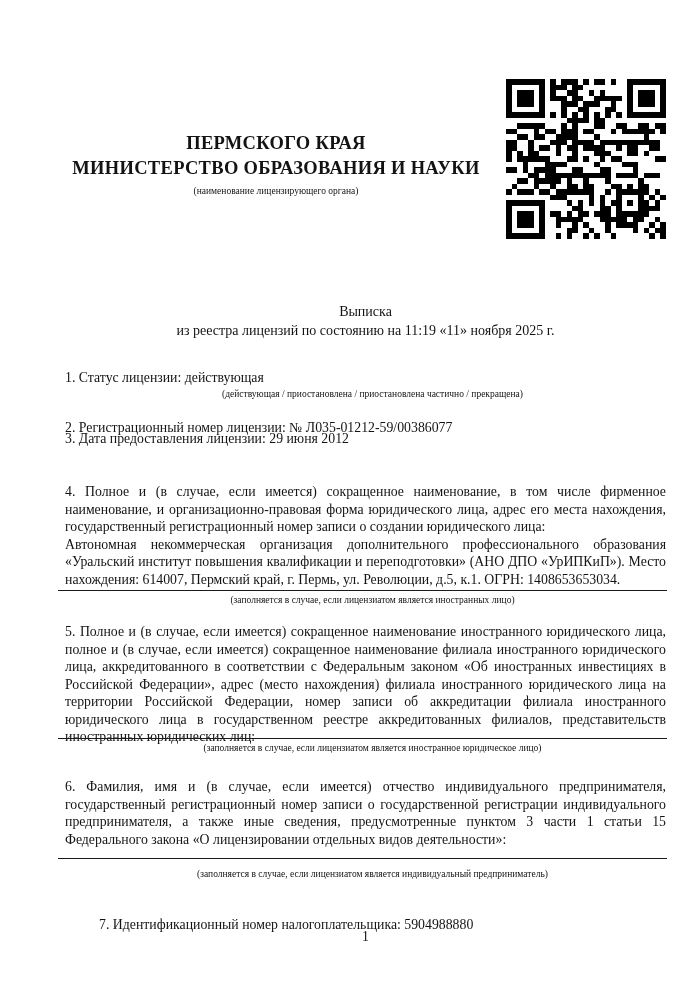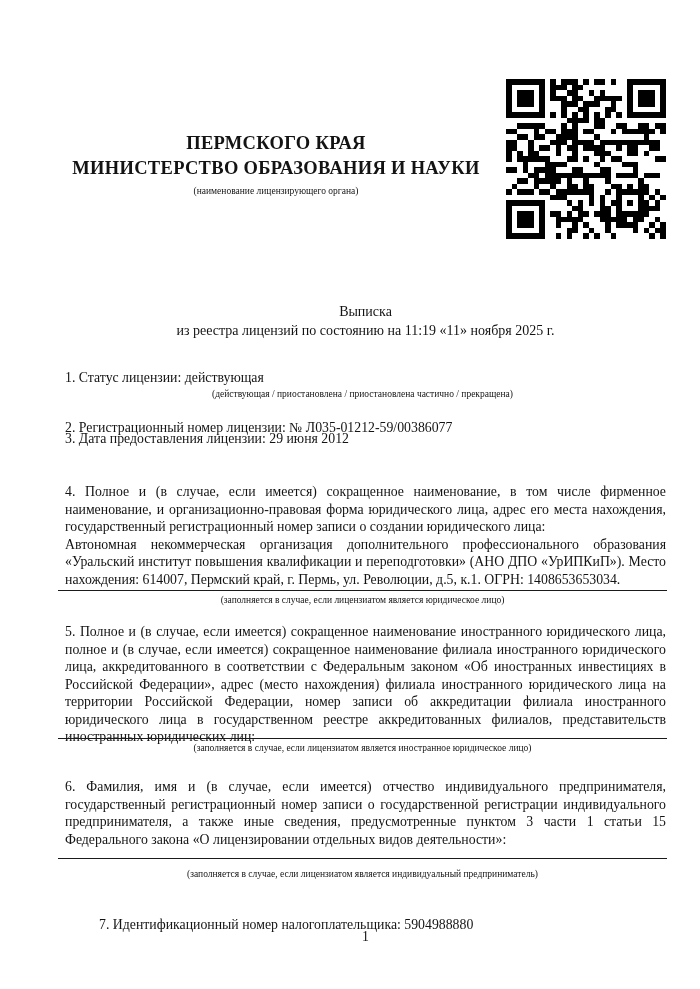--- a/index.html
+++ b/index.html
@@ -21,21 +21,21 @@
   
   .qr { left:506px; top:79px; width:160px; height:160px; }
   .qr svg { display:block; width:160px; height:160px; }
 
   
   .doctitle { left:65px; top:302px; width:601px; text-align:center; font-size:14px; line-height:19px; }
 
   
   .item { left:65px; width:601px; font-size:13.8px; line-height:17.5px; }
   .just { text-align:justify; }
-  .cap { left:58px; width:609px; font-size:9.5px; line-height:12.5px; text-align:center; }
+  .cap { left:68px; width:609px; font-size:9.5px; line-height:12.5px; text-align:center; }
   .rule { left:58px; width:609px; height:0; border-top:1.6px solid #1a1a1a; }
 
   .i1   { top:369px; }
   .cap1 { top:388px; }
   .i2   { top:419px; }
   .i3   { top:430px; }
   .i4   { top:483px; }
   .hr4  { top:590px; }
   .cap4 { top:594px; }
   .i5   { top:623px; }
@@ -499,21 +499,21 @@
 
 <div class="abs item i2">2. Регистрационный номер лицензии: № Л035-01212-59/00386077</div>
 
 <div class="abs item i3">3. Дата предоставления лицензии: 29 июня 2012</div>
 
 <div class="abs item i4">
   <div class="just">4. Полное и (в случае, если имеется) сокращенное наименование, в том числе фирменное наименование, и организационно-правовая форма юридического лица, адрес его места нахождения, государственный регистрационный номер записи о создании юридического лица:</div>
   <div class="just">Автономная некоммерческая организация дополнительного профессионального образования «Уральский институт повышения квалификации и переподготовки» (АНО ДПО «УрИПКиП»). Место нахождения: 614007, Пермский край, г. Пермь, ул. Революции, д.5, к.1. ОГРН: 1408653653034.</div>
 </div>
 <div class="abs rule hr4"></div>
-<div class="abs cap cap4">(заполняется в случае, если лицензиатом является юридическое лицо)</div>
+<div class="abs cap cap4">(заполняется в случае, если лицензиатом является иностранных лицо)</div>
 
 <div class="abs item i5 just">5. Полное и (в случае, если имеется) сокращенное наименование иностранного юридического лица, полное и (в случае, если имеется) сокращенное наименование филиала иностранного юридического лица, аккредитованного в соответствии с Федеральным законом «Об иностранных инвестициях в Российской Федерации», адрес (место нахождения) филиала иностранного юридического лица на территории Российской Федерации, номер записи об аккредитации филиала иностранного юридического лица в государственном реестре аккредитованных филиалов, представительств иностранных юридических лиц:</div>
 <div class="abs rule hr5"></div>
 <div class="abs cap cap5">(заполняется в случае, если лицензиатом является иностранное юридическое лицо)</div>
 
 <div class="abs item i6 just">6. Фамилия, имя и (в случае, если имеется) отчество индивидуального предпринимателя, государственный регистрационный номер записи о государственной регистрации индивидуального предпринимателя, а также иные сведения, предусмотренные пунктом 3 части 1 статьи 15 Федерального закона «О лицензировании отдельных видов деятельности»:</div>
 <div class="abs rule hr6"></div>
 <div class="abs cap cap6">(заполняется в случае, если лицензиатом является индивидуальный предприниматель)</div>
 
 <div class="abs item i7">7. Идентификационный номер налогоплательщика: 5904988880</div>

